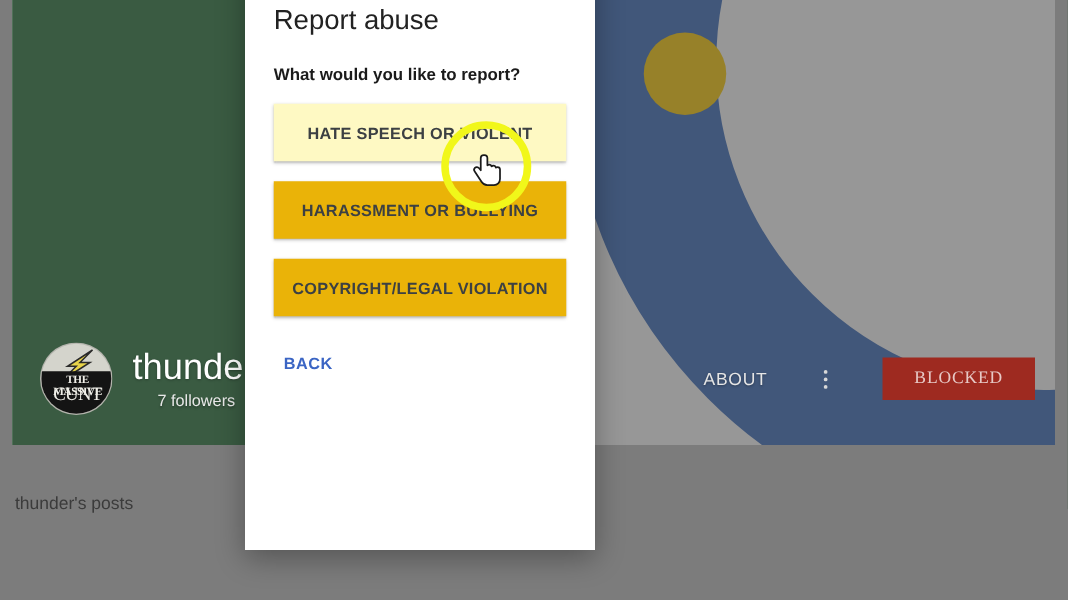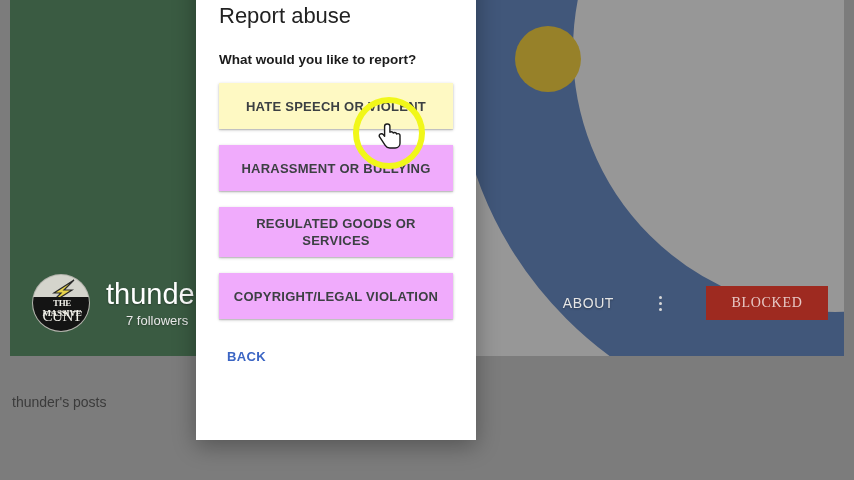--- a/index.html
+++ b/index.html
@@ -216,21 +216,21 @@
     color: #1b1b1b;
   }
   .opt-btn {
     display: flex;
     align-items: center;
     justify-content: center;
     text-align: center;
     width: 234px;
     min-height: 46px;
     margin-top: 16px;
-    background: #f0abfc;
+    background: #eab308;
     border: none;
     box-shadow: 0 1px 3px rgba(0,0,0,0.22), 0 1px 1px rgba(0,0,0,0.12);
     color: #3c4043;
     font-size: 13px;
     font-weight: bold;
     letter-spacing: 0.25px;
     line-height: 17px;
     padding: 8px 10px;
     cursor: pointer;
     font-family: "Liberation Sans", sans-serif;
@@ -317,21 +317,20 @@
     <div id="posts-label">thunder's posts</div>
   </div>
 
   <div id="dialog">
     <h1 id="dlg-title">Report abuse</h1>
     <div id="dlg-question">What would you like to report?</div>
 
     <div id="opt-list">
       <button class="opt-btn hovered">HATE SPEECH OR VIOLENT</button>
       <button class="opt-btn">HARASSMENT OR BULLYING</button>
-      <button class="opt-btn">REGULATED GOODS OR SERVICES</button>
       <button class="opt-btn">COPYRIGHT/LEGAL VIOLATION</button>
     </div>
 
     <button id="back-btn">BACK</button>
   </div>
 
   <div id="click-ring"></div>
   <div id="cursor">
     <svg width="26" height="30" viewBox="0 0 26 30">
       <path d="M9,2 C7.6,2 6.6,3.1 6.6,4.4 L6.6,14.2 L5.3,12.6 C4.4,11.5 2.8,11.4 1.9,12.3 C1.1,13.1 1.1,14.3 1.8,15.2 L7.2,23.4 C8.2,25 9.9,26 11.8,26 L17.2,26 C19.9,26 22,23.9 22,21.2 L22,13.6 C22,12.5 21.1,11.6 20,11.6 C19.5,11.6 19,11.8 18.7,12.1 C18.5,11.2 17.7,10.5 16.7,10.5 C16.1,10.5 15.6,10.7 15.3,11.1 C15,10.3 14.2,9.7 13.3,9.7 C12.8,9.7 12.3,9.9 11.9,10.2 L11.9,4.4 C11.9,3.1 10.9,2 9.5,2 Z" fill="#ffffff" stroke="#1b1b1b" stroke-width="1.4" stroke-linejoin="round"></path>

